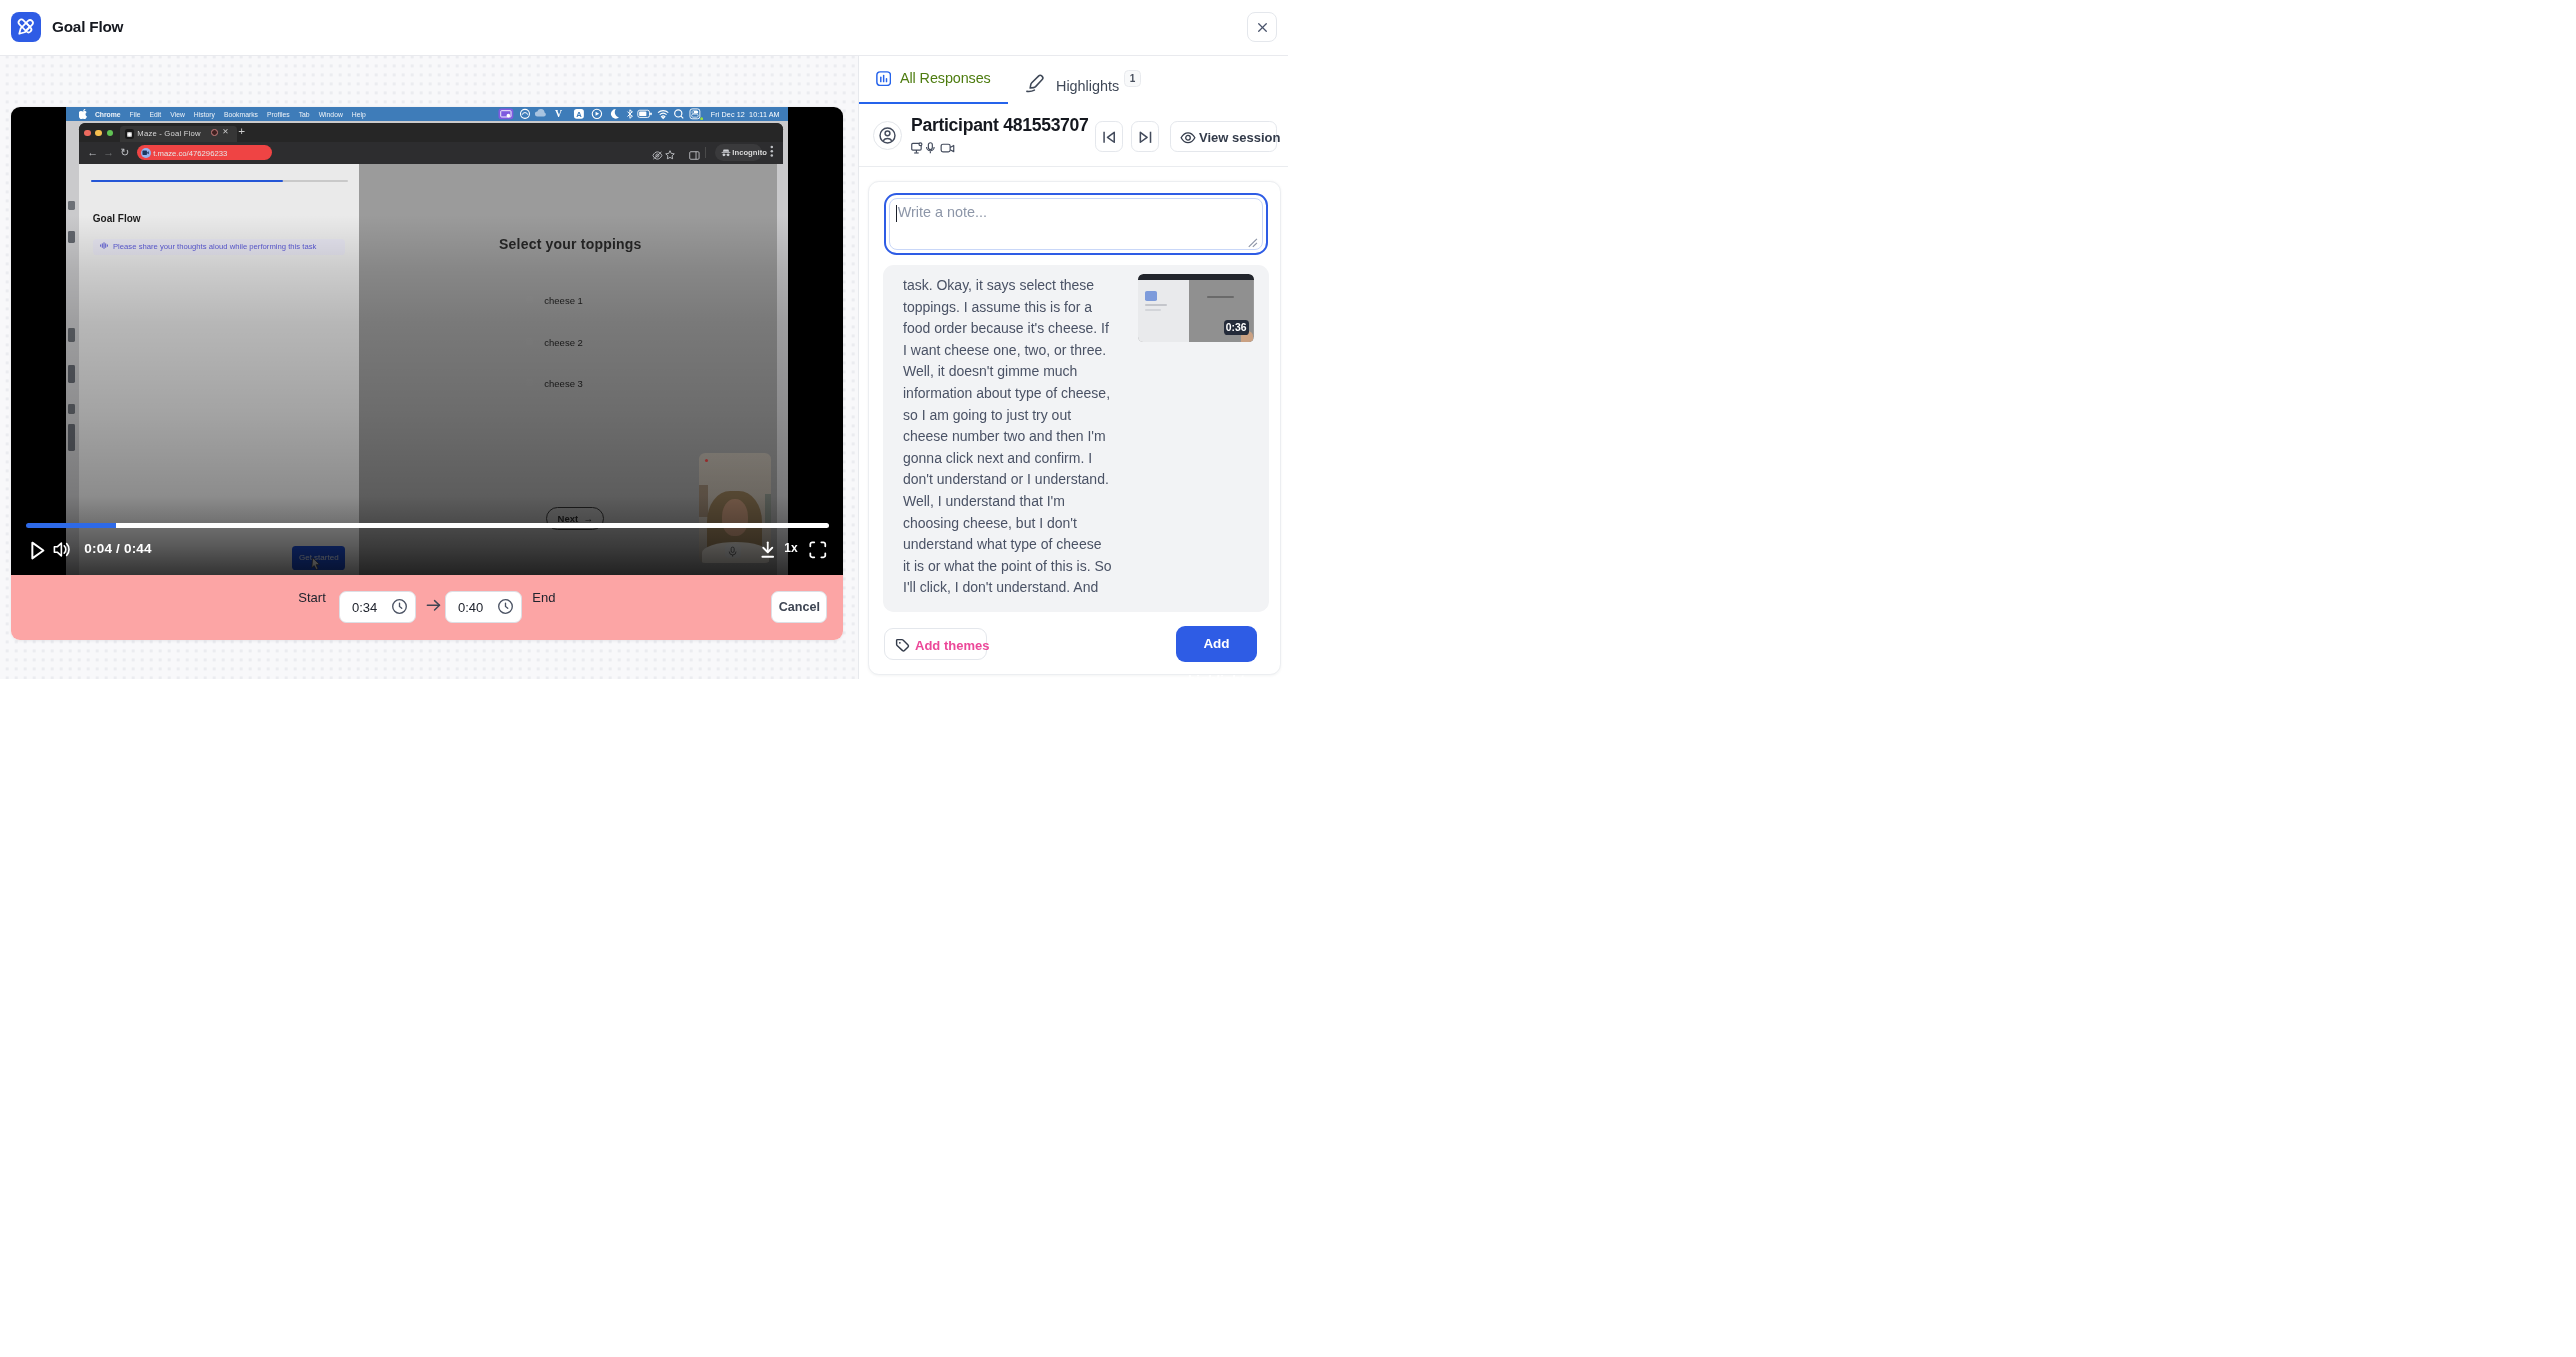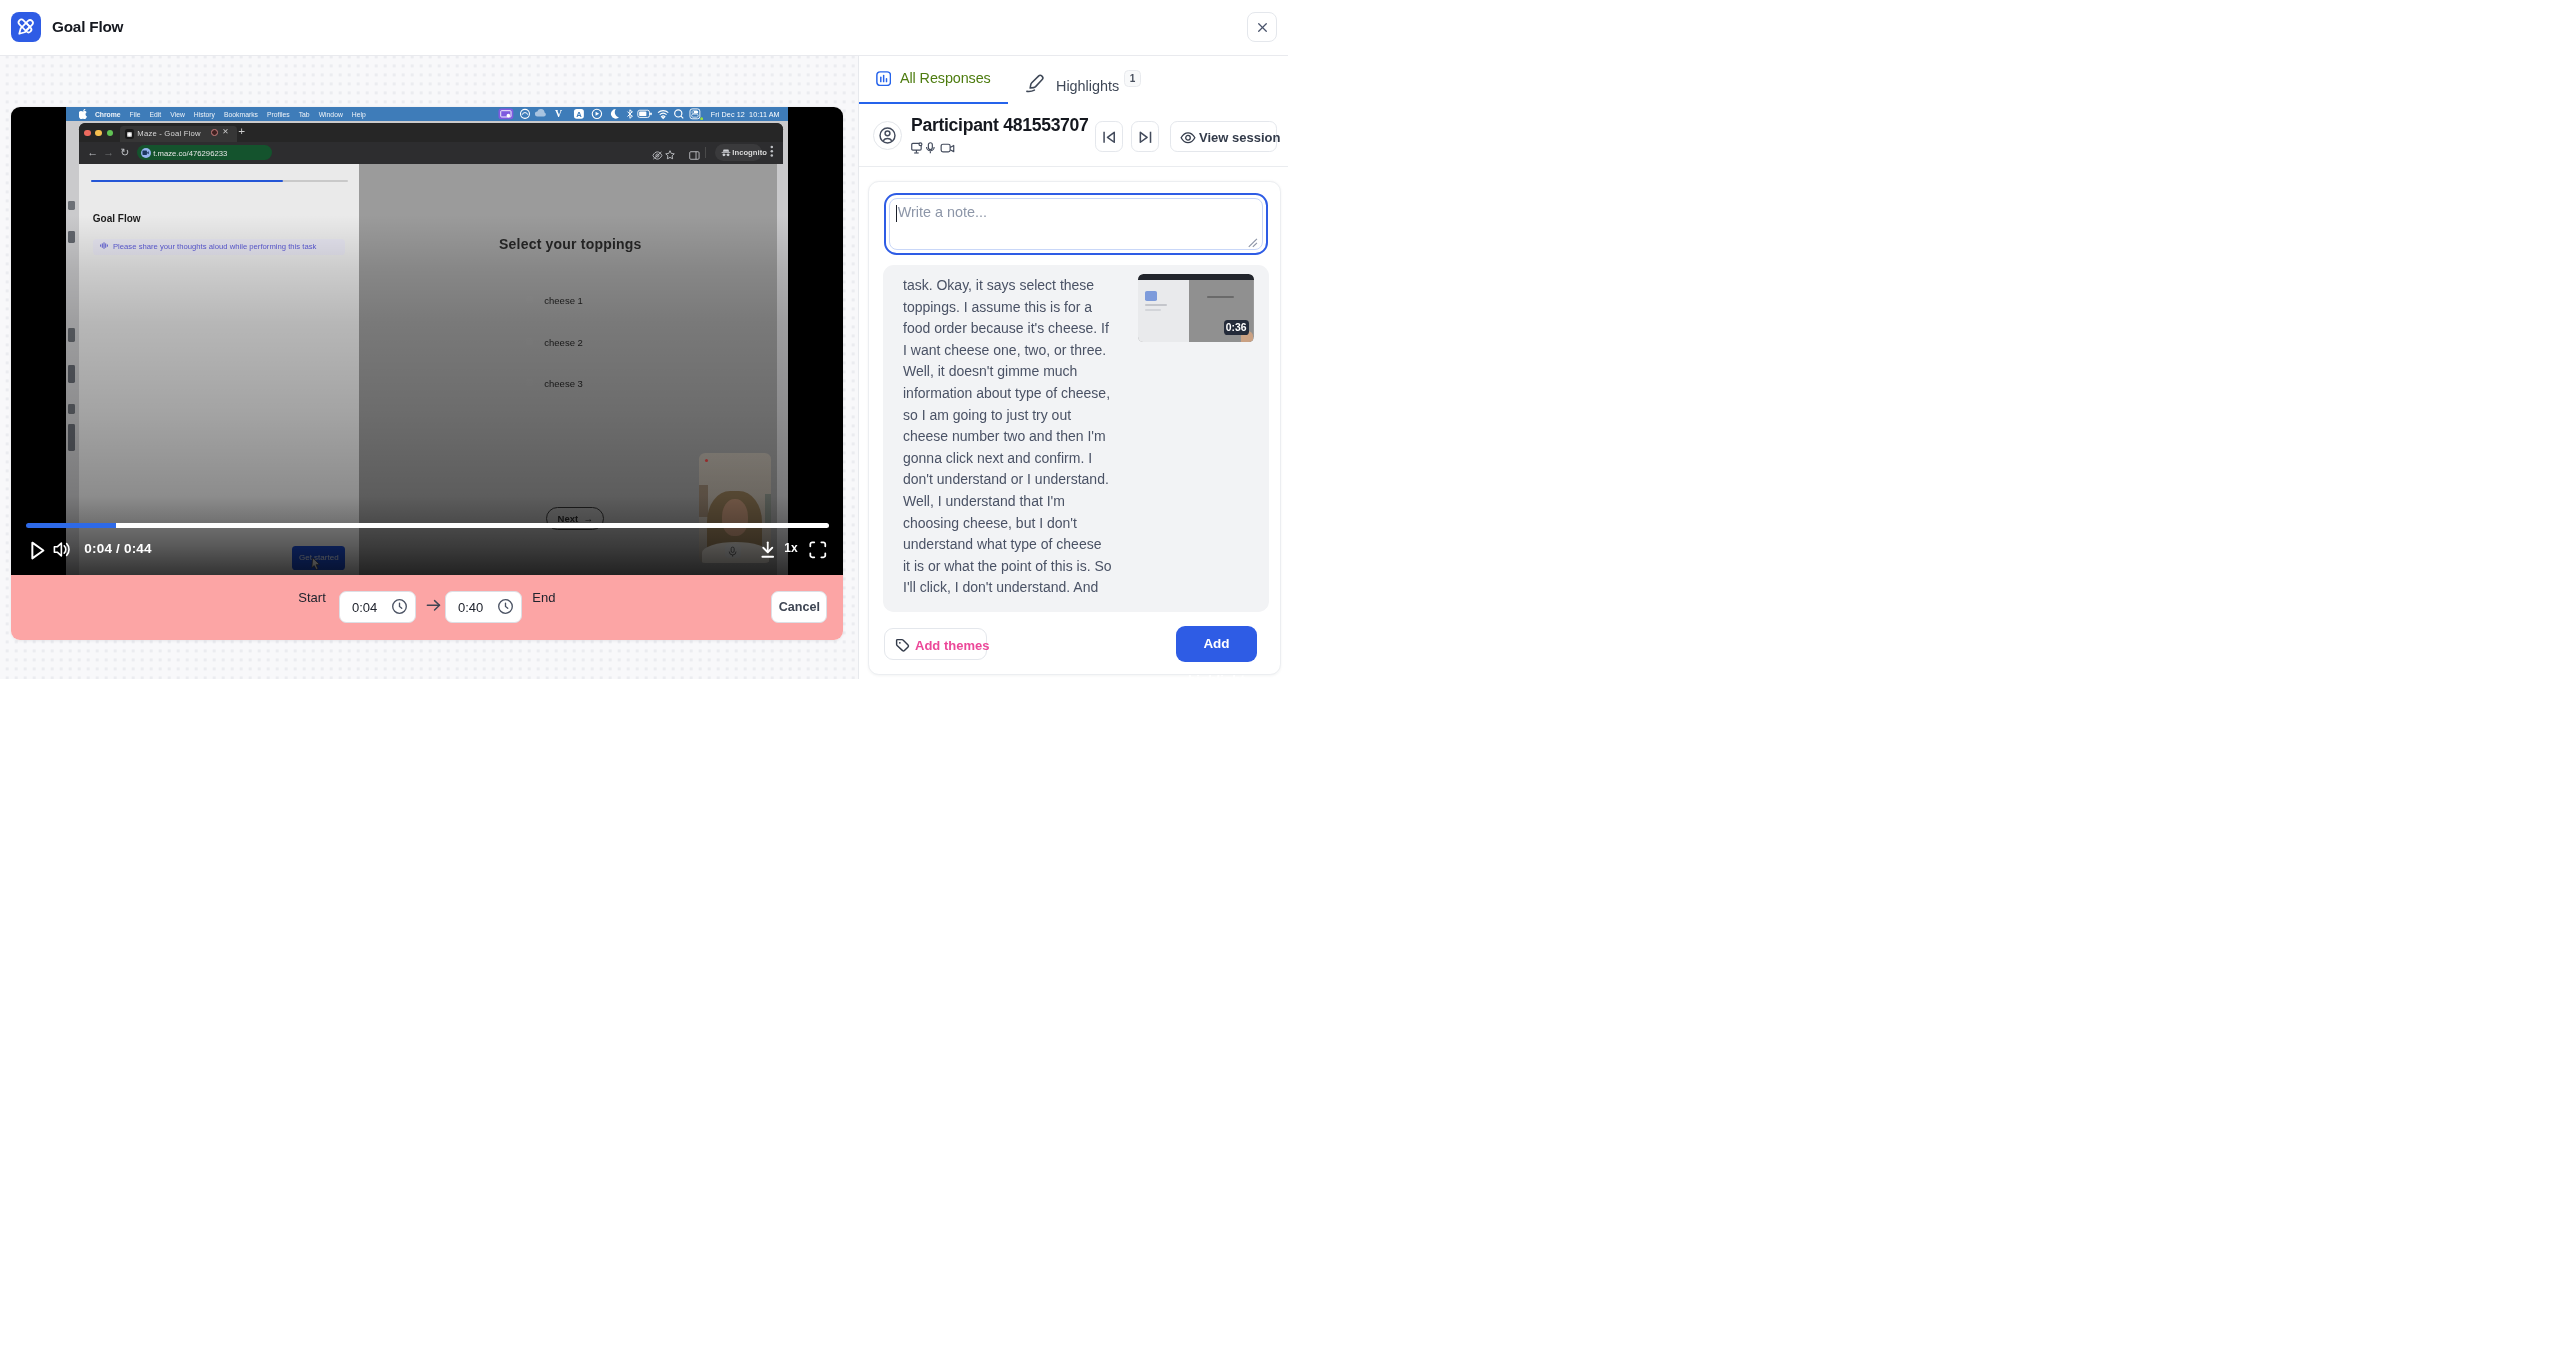--- a/index.html
+++ b/index.html
@@ -28,21 +28,21 @@
 #menubar .mi { margin-right:9px; white-space:nowrap; }
 #menubar .b { font-weight:bold; }
 #mright { position:absolute; right:8.6px; top:0; height:14px; display:flex; align-items:center; color:#fff; font-size:7.2px; gap:8px; letter-spacing:0.1px; }
 
 
 #cwin { position:absolute; left:13px; top:16px; width:704px; height:452px; border-radius:6.3px 6.3px 0 0; background:#262626; }
 #tabstrip { position:absolute; left:0; top:0; width:704px; height:19px; border-radius:6.3px 6.3px 0 0; background:#262626; }
 .tl { position:absolute; top:6.8px; width:6.3px; height:6.3px; border-radius:50%; }
 #tab { position:absolute; left:41px; top:3.2px; width:117px; height:16px; border-radius:3.6px 3.6px 0 0; background:#363636; }
 #toolbar { position:absolute; left:0; top:19px; width:704px; height:21.6px; background:#2d2d2f; }
-#urlpill { position:absolute; left:58px; top:3.2px; width:135px; height:15.3px; border-radius:8px; background:#14532d; }
+#urlpill { position:absolute; left:58px; top:3.2px; width:135px; height:15.3px; border-radius:8px; background:#ef4444; }
 .favi { position:absolute; left:4.5px; top:3.2px; width:9.5px; height:9.5px; background:#1a1a1a; border-radius:2.3px; }
 .favi::after { content:""; position:absolute; left:2.3px; top:2.3px; width:5px; height:5px; background:radial-gradient(#fff 30%, #aaa 70%); border-radius:0.9px; }
 .tabt { position:absolute; left:17px; top:3.2px; font-size:7.7px; color:#d8d8d8; white-space:nowrap; letter-spacing:0.2px; }
 .recdot { position:absolute; left:132px; top:6.3px; width:6.8px; height:6.8px; border:1.2px solid #c97f7f; border-radius:50%; background:#402020; }
 .tabx { position:absolute; left:143px; top:4px; font-size:7.7px; color:#ccc; }
 .tabplus { position:absolute; left:159px; top:1.4px; font-size:11.7px; color:#ccc; }
 .tbi { position:absolute; top:3.6px; font-size:10.8px; color:#bfc1c5; }
 .tbr { position:absolute; top:5.4px; }
 .incog { position:absolute; left:636px; top:2.3px; height:17px; width:47px; background:#3a3a3c; border-radius:8.6px; color:#d8d8d8; font-size:7.7px;font-weight:bold; }
 .incog svg { position:absolute; left:5.4px; top:4.5px; }
@@ -340,21 +340,21 @@
               <path d="M1.5 6 V3.6 a2.1 2.1 0 0 1 2.1 -2.1 H6"></path>
               <path d="M14 1.5 h2.4 a2.1 2.1 0 0 1 2.1 2.1 V6"></path>
               <path d="M18.5 14 v2.4 a2.1 2.1 0 0 1 -2.1 2.1 H14"></path>
               <path d="M6 18.5 H3.6 a2.1 2.1 0 0 1 -2.1 -2.1 V14"></path>
             </g>
           </svg></div>
     </div>
     <div id="trimbar">
       <div class="lab" style="left:287px;">Start</div>
       <div class="tinput" style="left:328px;">
-          <span class="tv">0:04</span>
+          <span class="tv">0:34</span>
           <span class="clk"><svg width="17" height="17" viewBox="0 0 19 19">
               <circle cx="9.5" cy="9.5" r="7.6" fill="none" stroke="#4a5263" stroke-width="1.5"></circle>
               <path d="M9.5 5.7 V9.5 L12 11.5" fill="none" stroke="#4a5263" stroke-width="1.5" stroke-linecap="round"></path>
             </svg></span>
         </div>
       <div class="cico" style="left:415px; top:23.4px;"><svg width="15.3" height="12.6" viewBox="0 0 17 14">
             <g stroke="#3e4553" stroke-width="1.6" fill="none" stroke-linecap="round" stroke-linejoin="round">
               <line x1="1.5" y1="7" x2="15" y2="7"></line>
               <path d="M9.5 1.8 L15 7 L9.5 12.2"></path>
             </g>

